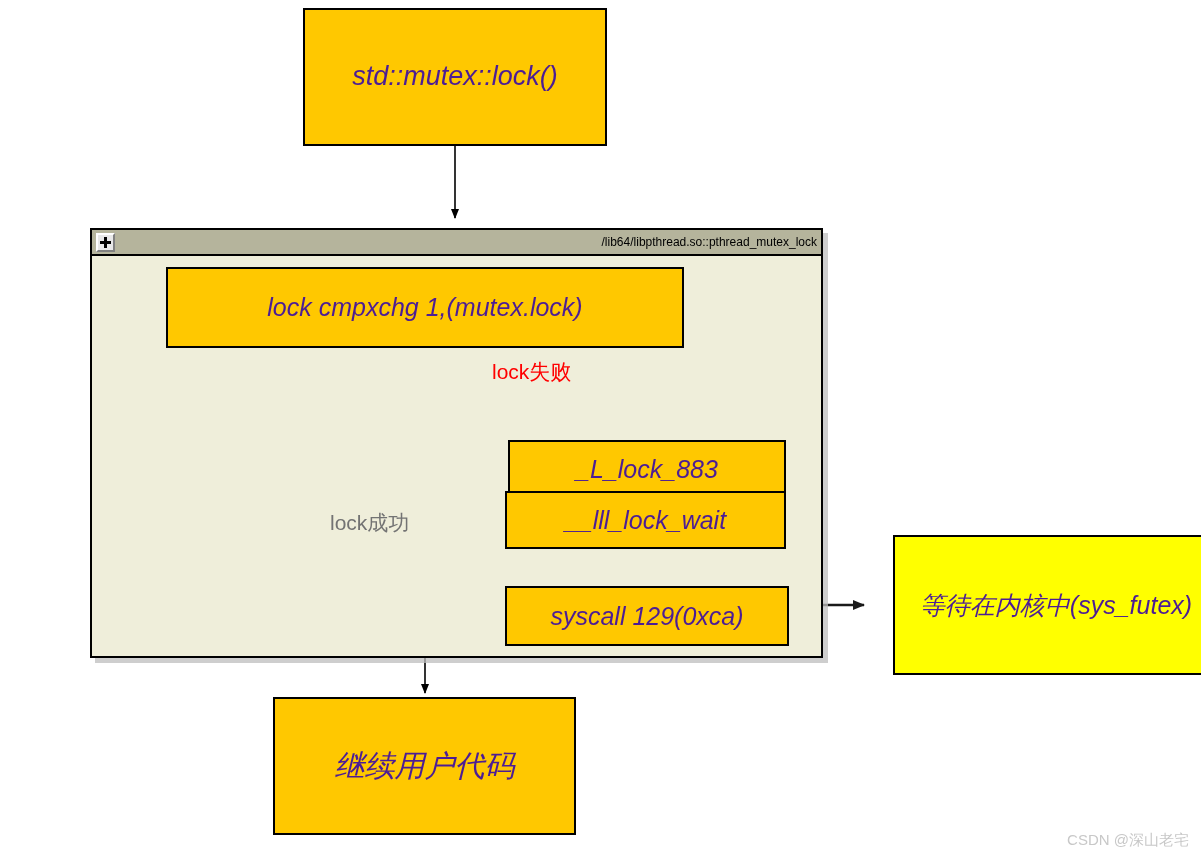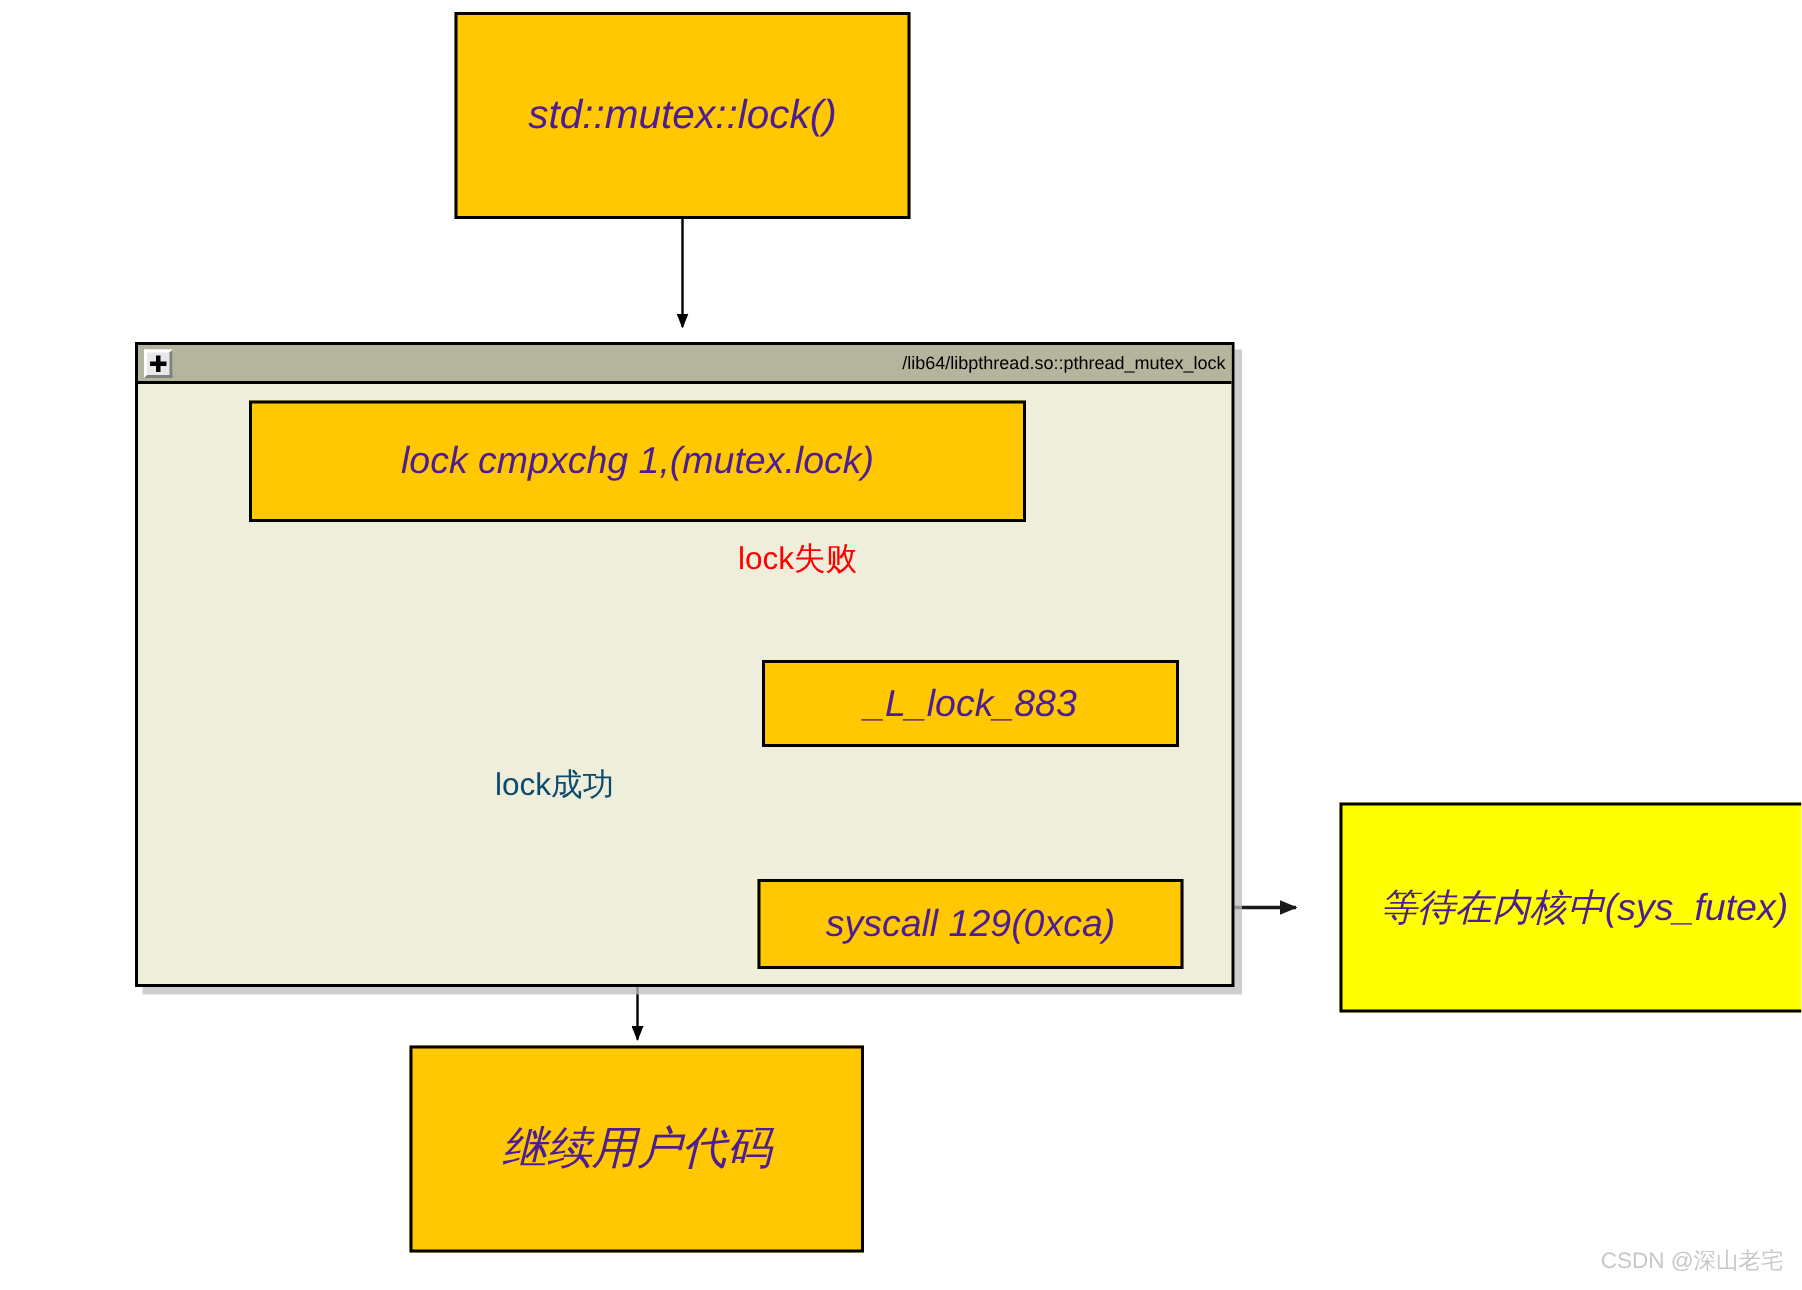--- a/index.html
+++ b/index.html
@@ -94,21 +94,21 @@
   }
 
   
   .edge-label {
     position: absolute;
     font-size: 21px;
     white-space: nowrap;
     font-family: "Liberation Sans", "DejaVu Sans", sans-serif;
   }
   .edge-label.fail { color: #FF0000; }
-  .edge-label.success { color: #0c4a6e; }
+  .edge-label.success { color: #737373; }
 
   
   #edges {
     position: absolute;
     left: 0; top: 0;
     width: 1201px;
     height: 860px;
     pointer-events: none;
   }
 
@@ -162,20 +162,21 @@
       </div>
       <div id="cluster-title">/lib64/libpthread.so::pthread_mutex_lock</div>
     </div>
 
   </div>
 
   <div class="node amber" style="left:166px; top:267px; width:518px; height:81px; font-size:25px;">lock cmpxchg 1,(mutex.lock)</div>
 
   <div class="node amber" style="left:508px; top:396px; width:278px; height:58px; font-size:25px;margin-top:44px;">_L_lock_883</div>
 
+  <div class="node amber" style="left:505px; top:491px; width:281px; height:58px; font-size:25px;">__lll_lock_wait</div>
 
   <div class="node amber" style="left:505px; top:586px; width:284px; height:60px; font-size:25px;">syscall 129(0xca)</div>
 
   <div class="edge-label fail" style="left:492px; top:358px;">lock失败</div>
 
   <div class="edge-label success" style="left:330px; top:509px;">lock成功</div>
 
   <div class="node yellow node-overflow" style="left:865px; top:535px; width:326px; height:140px; font-size:25px;">等待在内核中(sys_futex)</div>
 
   <div class="node amber" style="left:273px; top:697px; width:303px; height:138px; font-size:30px;">继续用户代码</div>

